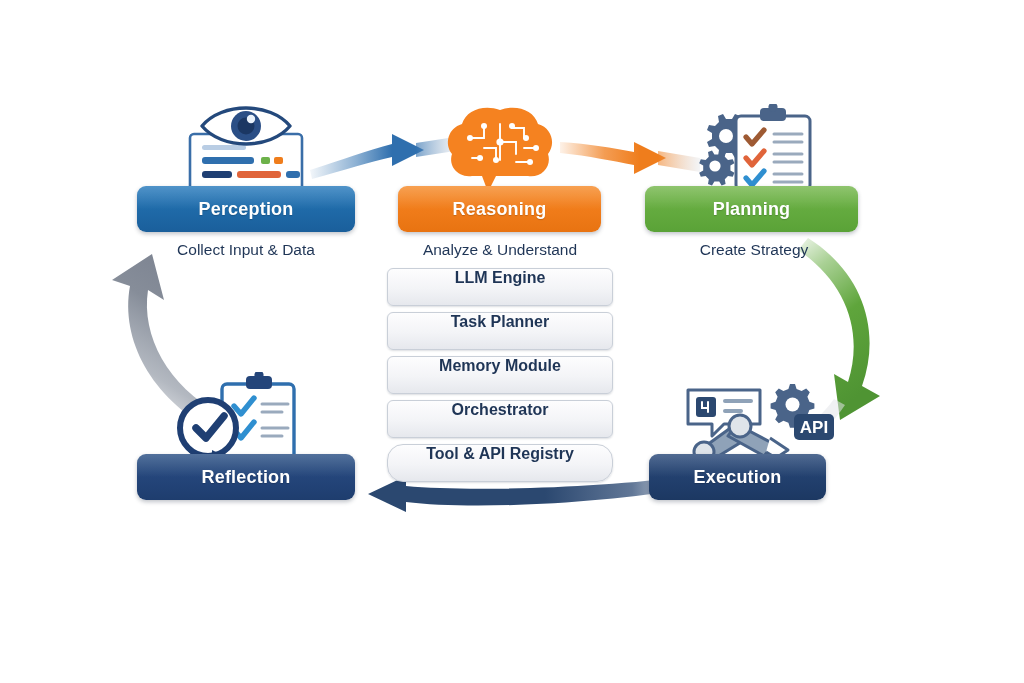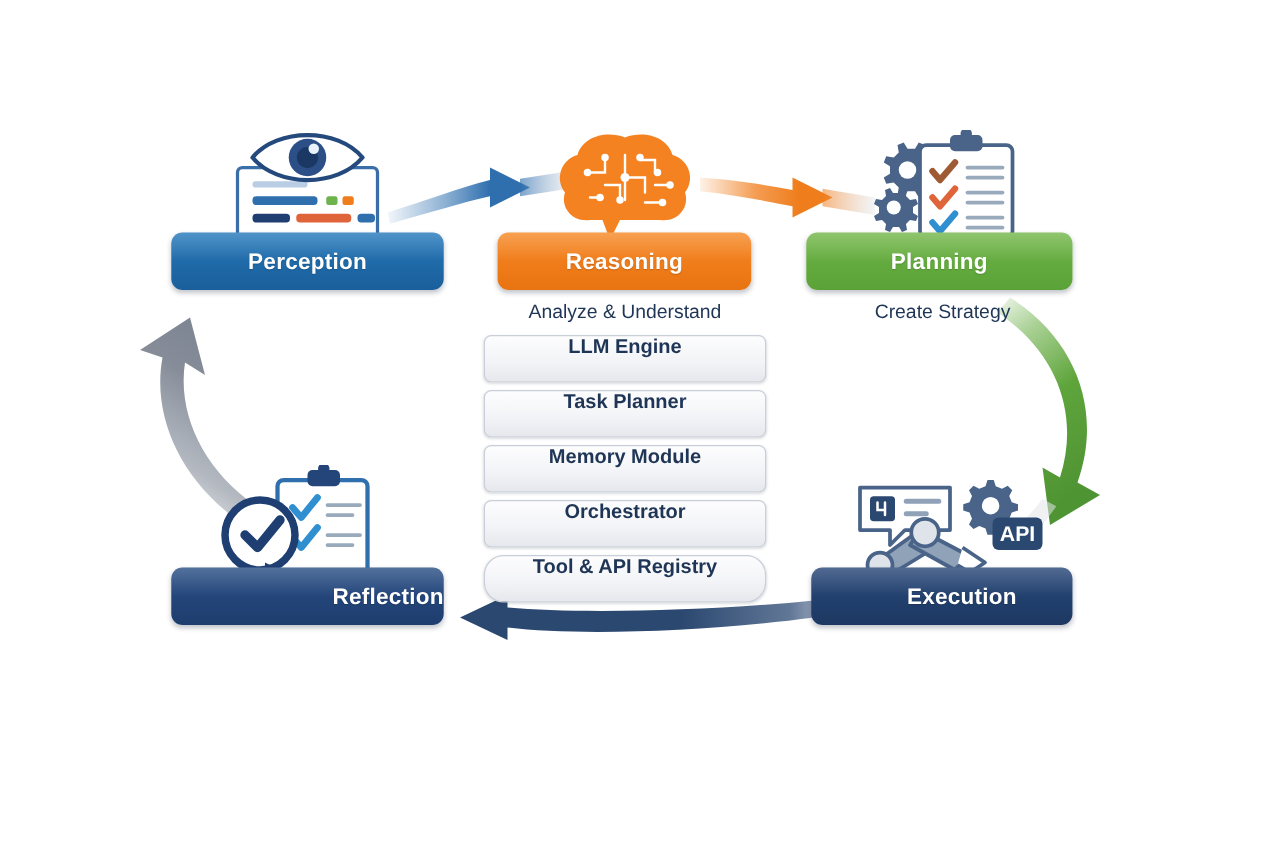--- a/index.html
+++ b/index.html
@@ -76,22 +76,22 @@
   
   #node-perception { left: 137px; top: 104px; }
   #node-reasoning  { left: 391px; top: 104px; }
   #node-planning   { left: 645px; top: 104px; }
   #node-execution  { left: 649px; top: 372px; }
   #node-reflection { left: 137px; top: 372px; }
 
   #node-perception .pill { background: linear-gradient(to bottom, #2a7cbd 0%, #1f6aa8 52%, #1a5f9b 100%); width: 218px;}
   #node-reasoning  .pill { background: linear-gradient(to bottom, #f68c2c 0%, #f07c1a 52%, #e87311 100%); width: 203px; margin-left: 7px;}
   #node-planning   .pill { background: linear-gradient(to bottom, #77b84f 0%, #64ab3f 52%, #5aa237 100%); width: 213px;}
-  #node-execution  .pill { background: linear-gradient(to bottom, #2b4a7a 0%, #22406e 52%, #1c3862 100%); width: 177px; padding-left: 32px;}
-  #node-reflection .pill { background: linear-gradient(to bottom, #2d5286 0%, #24457a 52%, #1e3d6e 100%); width: 218px; justify-content: flex-end;}
+  #node-execution  .pill { background: linear-gradient(to bottom, #2b4a7a 0%, #22406e 52%, #1c3862 100%); width: 177px;}
+  #node-reflection .pill { background: linear-gradient(to bottom, #2d5286 0%, #24457a 52%, #1e3d6e 100%); width: 218px;}
 
   
   #component-stack {
     position: absolute;
     left: 387px;
     top: 268px;
     width: 226px;
   }
   .component-item {
     height: 36px;
@@ -196,20 +196,21 @@
 
         <path d="M36,22 C56,-2 104,-2 124,22 C104,46 56,46 36,22 Z" fill="#ffffff" stroke="#24497c" stroke-width="3.4" stroke-linejoin="round"></path>
         <circle cx="80" cy="22" r="15" fill="#2b4f86"></circle>
         <circle cx="80" cy="22" r="8.5" fill="#1b3763"></circle>
         <circle cx="85" cy="15" r="4.2" fill="#eaf2fb"></circle>
       </svg>
     </div>
     <div class="pill">
       <span class="pill-label">Perception</span>
     </div>
+    <div class="caption">Collect Input &amp; Data</div>
   </div>
 
   <div class="node" id="node-planning">
     <div class="node-icon">
       <svg width="160" height="88" viewBox="0 0 160 88">
 
         <g fill="#4a6489">
           <path d="M44,12 l5,-2 l3,5 l6,0 l3,-5 l5,2 l-1,6 l4,4 l6,-1 l2,5 l-5,3 l0,6 l5,3 l-2,5 l-6,-1 l-4,4 l1,6 l-5,2 l-3,-5 l-6,0 l-3,5 l-5,-2 l1,-6 l-4,-4 l-6,1 l-2,-5 l5,-3 l0,-6 l-5,-3 l2,-5 l6,1 l4,-4 Z"></path>
           <circle cx="52" cy="32" r="7" fill="#ffffff"></circle>
           <path d="M34,48 l4,-1.6 l2.4,4 l4.8,0 l2.4,-4 l4,1.6 l-0.8,4.8 l3.2,3.2 l4.8,-0.8 l1.6,4 l-4,2.4 l0,4.8 l4,2.4 l-1.6,4 l-4.8,-0.8 l-3.2,3.2 l0.8,4.8 l-4,1.6 l-2.4,-4 l-4.8,0 l-2.4,4 l-4,-1.6 l0.8,-4.8 l-3.2,-3.2 l-4.8,0.8 l-1.6,-4 l4,-2.4 l0,-4.8 l-4,-2.4 l1.6,-4 l4.8,0.8 l3.2,-3.2 Z"></path>

